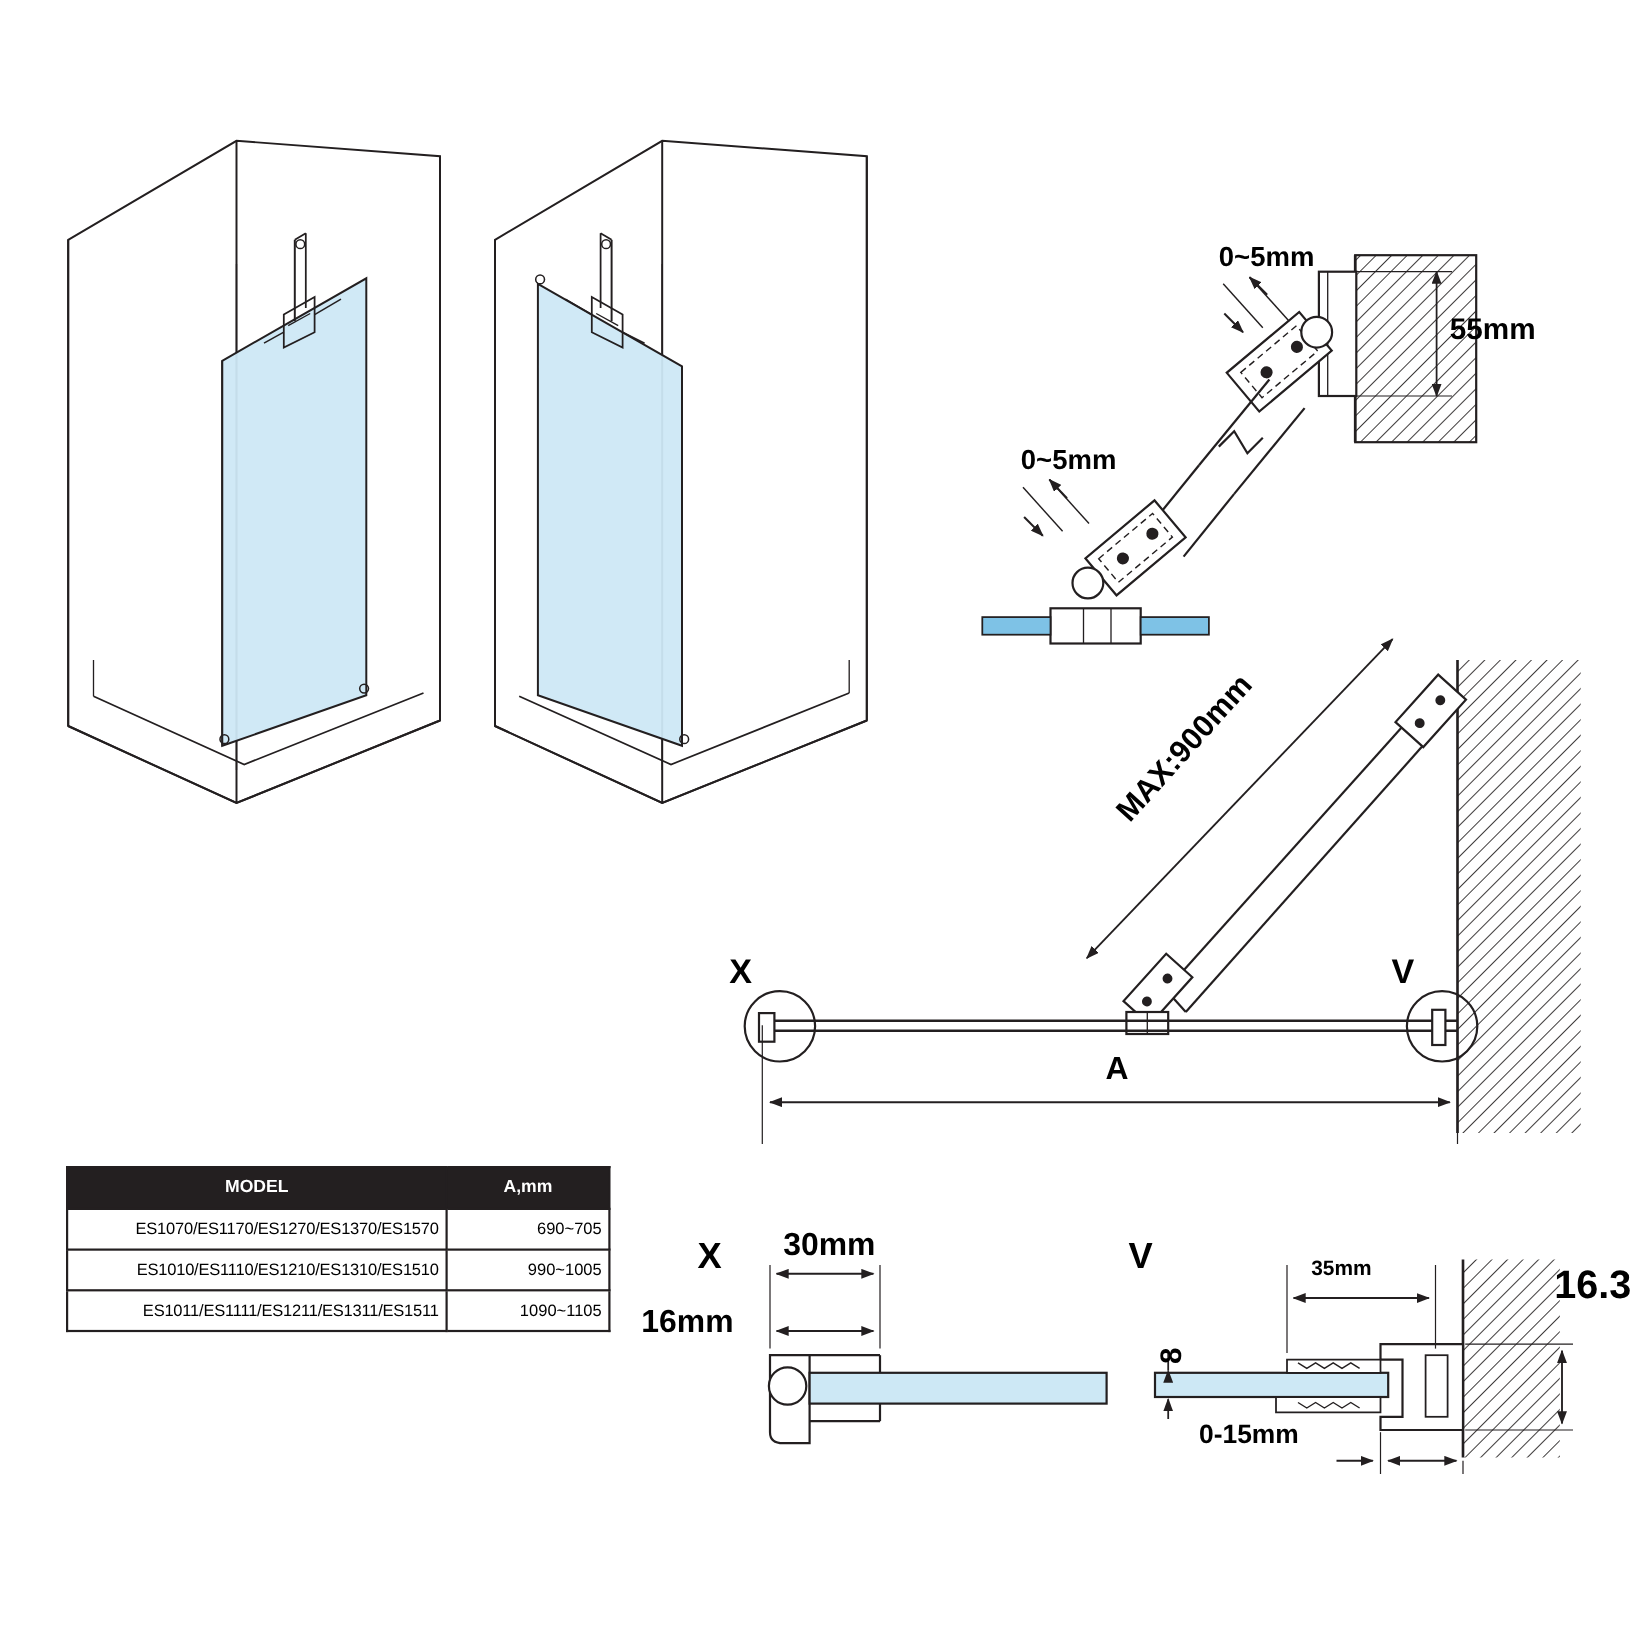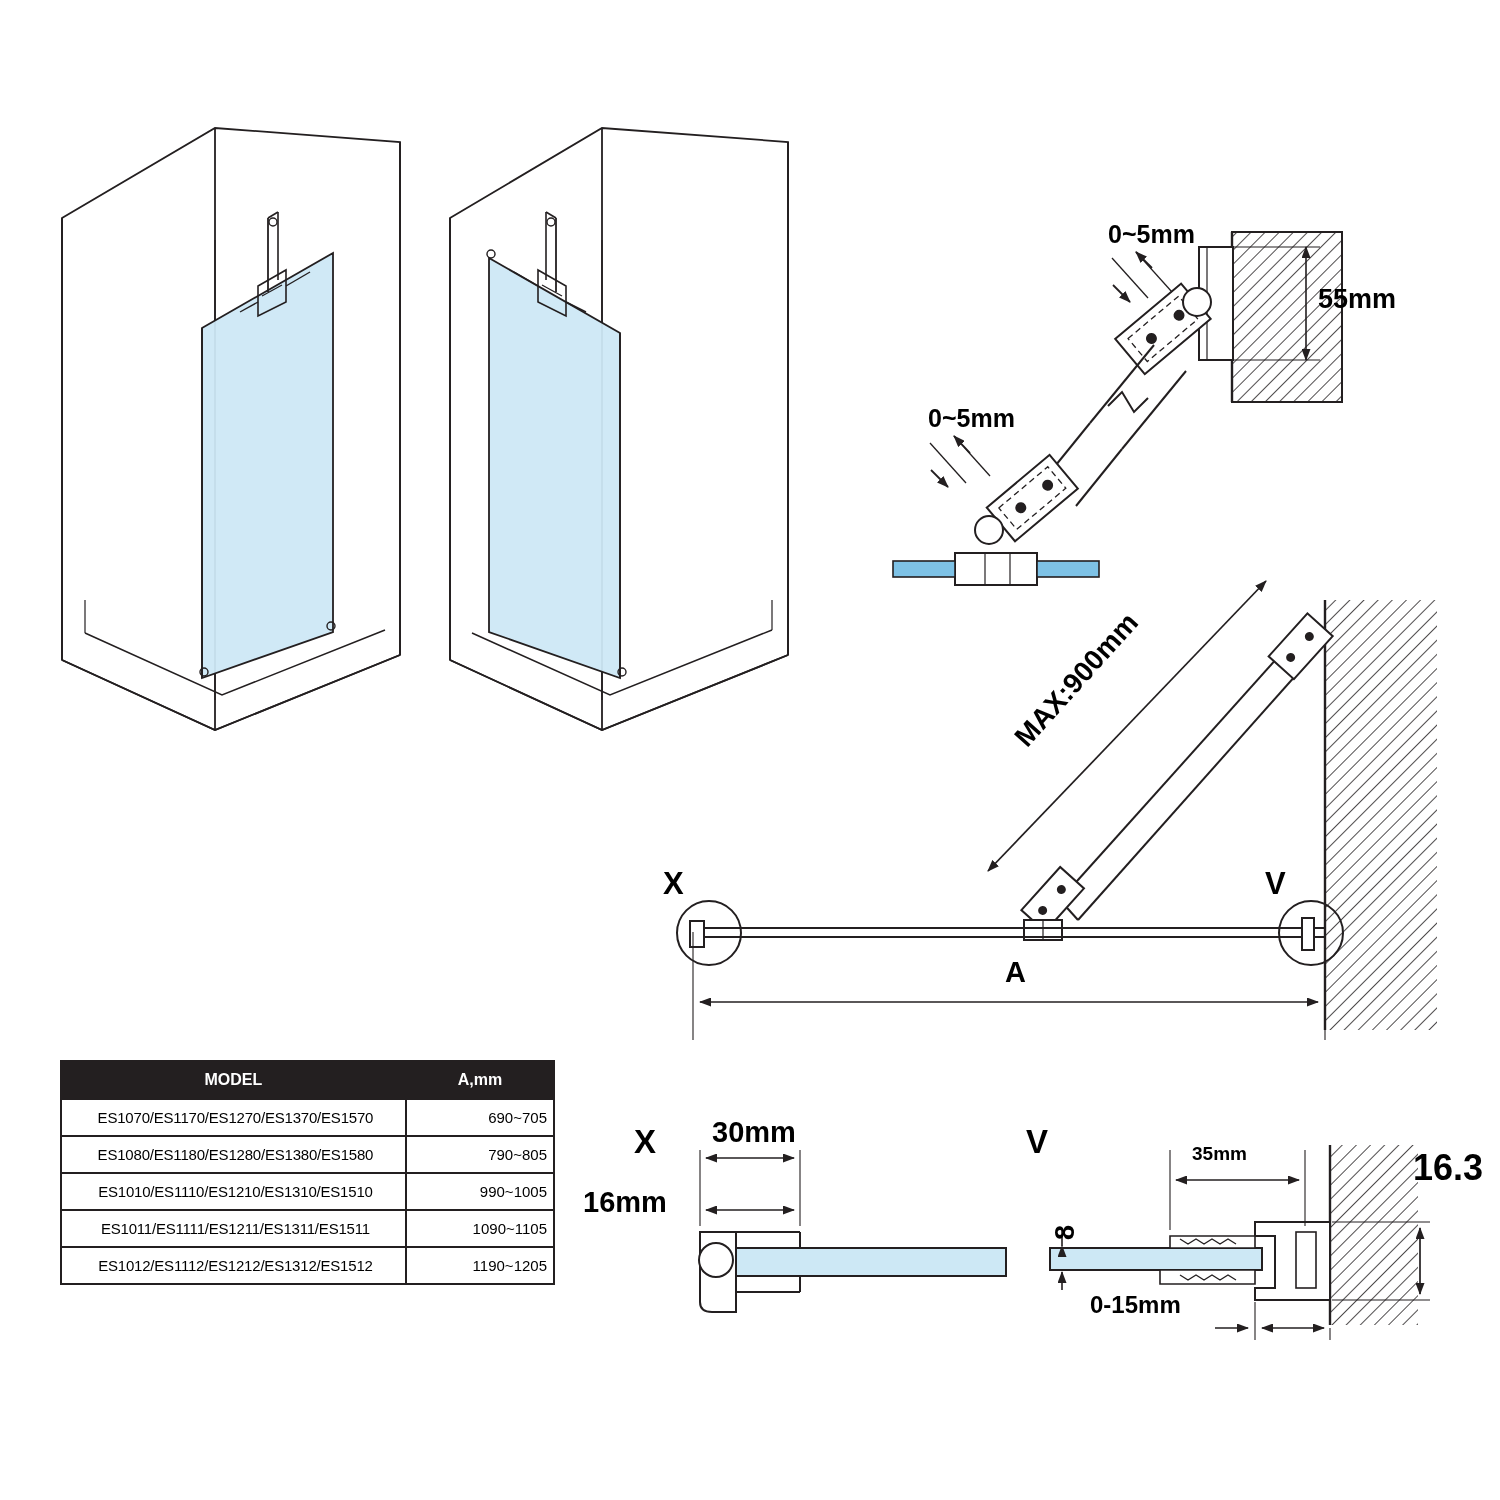--- a/index.html
+++ b/index.html
@@ -55,21 +55,21 @@
     text-align: center;
   }
   #model-table td {
     border: 2px solid #231f20;
     padding: 9px 6px;
     text-align: right;
     color: #000;
     background: #fff;
   }
   #model-table td.model-col {
-    text-align: center;
+    text-align: right;
     padding-left: 10px;
     letter-spacing: -0.2px;
   }
   .tbl-col-a { width: 345px; }
   .tbl-col-b { width: 150px; }
 </style>
 </head>
 <body>
 
 <div id="root">
@@ -331,31 +331,23 @@
         <th class="tbl-col-a">MODEL</th>
         <th class="tbl-col-b">A,mm</th>
       </tr>
     </thead>
     <tbody>
       <tr>
         <td class="model-col">ES1070/ES1170/ES1270/ES1370/ES1570</td>
         <td>690~705</td>
       </tr>
       <tr>
-        <td class="model-col">ES1080/ES1180/ES1280/ES1380/ES1580</td>
-        <td>790~805</td>
-      </tr>
-      <tr>
         <td class="model-col">ES1010/ES1110/ES1210/ES1310/ES1510</td>
         <td>990~1005</td>
       </tr>
       <tr>
         <td class="model-col">ES1011/ES1111/ES1211/ES1311/ES1511</td>
         <td>1090~1105</td>
       </tr>
-      <tr>
-        <td class="model-col">ES1012/ES1112/ES1212/ES1312/ES1512</td>
-        <td>1190~1205</td>
-      </tr>
     </tbody>
   </table>
 
 </div>
 
 </body></html>

